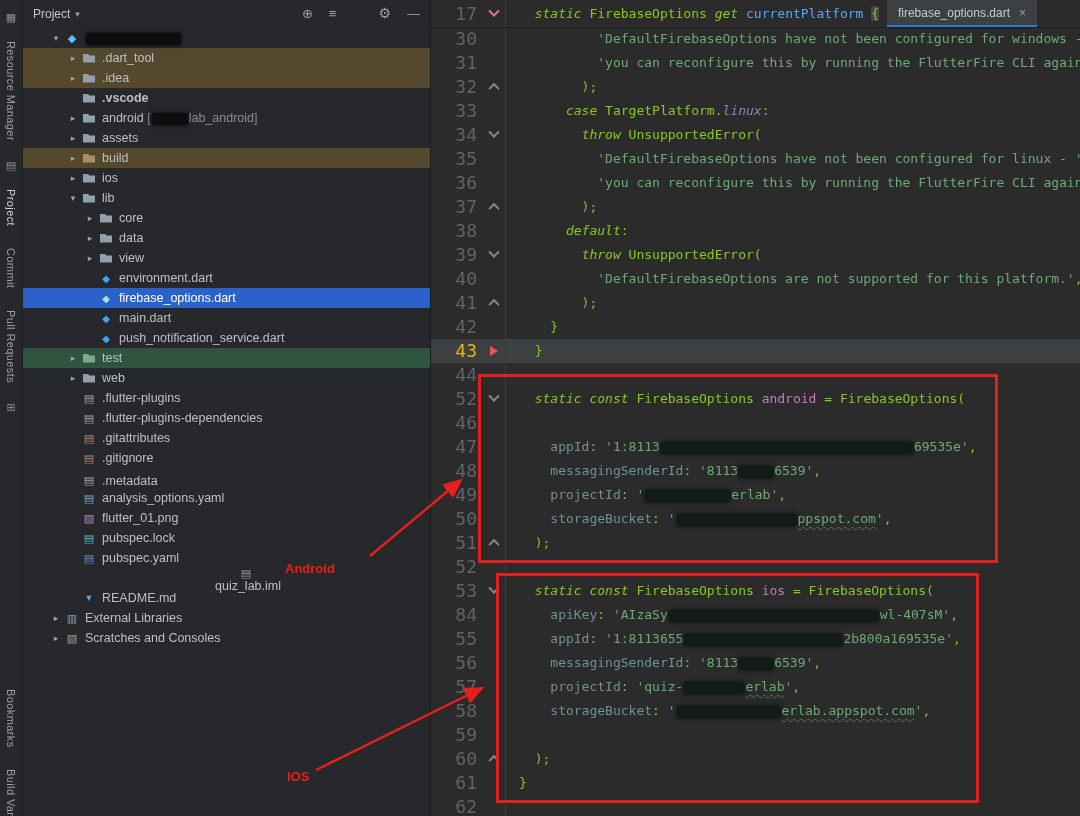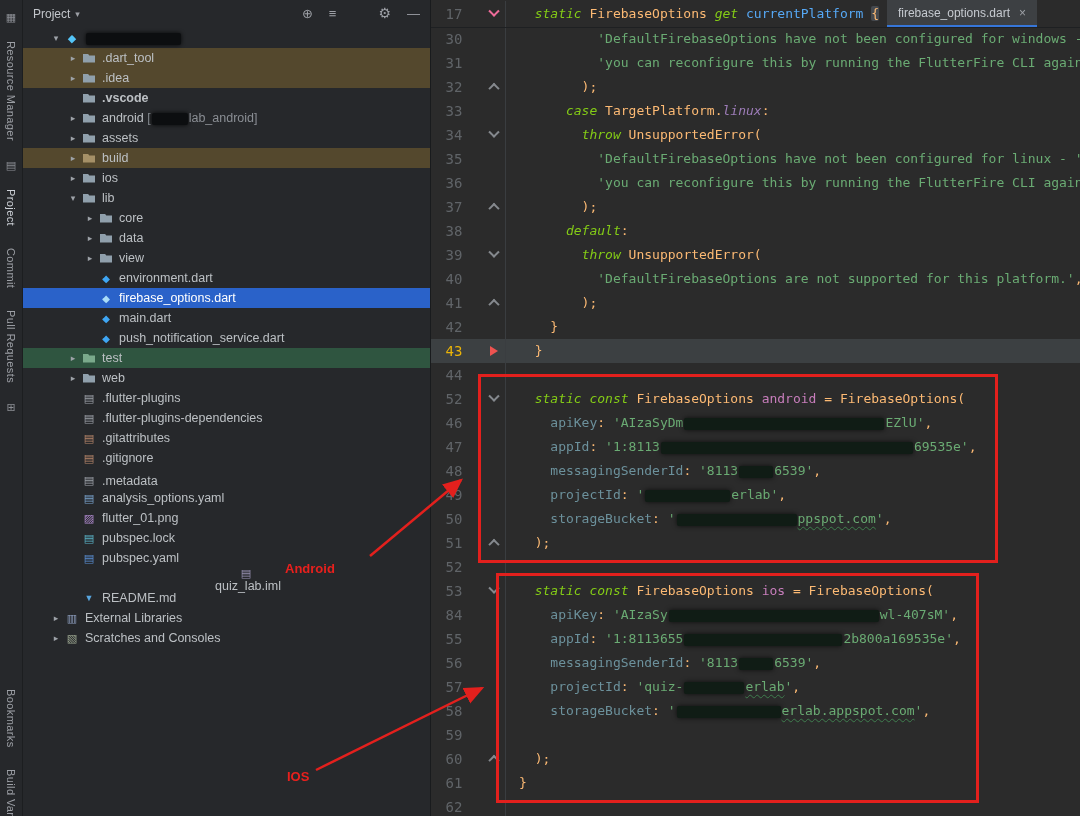--- a/index.html
+++ b/index.html
@@ -53,41 +53,41 @@
   .tlabel{white-space:pre}
   .dim{color:#8a8e94}
   .tree .redact{background:#0c0e10;box-shadow:0 0 4px rgba(0,0,0,.85)}
   .redact{display:inline-block;height:12px;border-radius:2px;background:#101c15;
           box-shadow:0 0 5px rgba(0,0,0,.7);vertical-align:middle;margin:0 1px}
 
   
   .editor{position:absolute;left:431px;top:0;right:0;height:816px;background:#2b2b2b;
           font-family:"DejaVu Sans Mono","Liberation Mono",monospace;font-size:13px;overflow:hidden}
   .cline{display:flex;height:24px;line-height:24px;white-space:pre}
-  .ln{width:46px;min-width:46px;text-align:center;padding-right:6px;color:#606468;font-size:14px;
+  .ln{width:46px;min-width:46px;text-align:right;padding-right:6px;color:#606468;font-size:18px;
       font-family:"DejaVu Sans Mono",monospace}
   .gic{width:22px;min-width:22px;display:flex;align-items:center;justify-content:center;border-right:1px solid #3a3d40}
   .ctext{padding-left:13px}
   .caret-line{background:#3c4042}
   .caret-line .ln{color:#eab308}
   .gic[data-g="up"]::before{content:"";width:6px;height:6px;border-left:2px solid #85898e;border-top:2px solid #85898e;
       transform:rotate(45deg) translate(1px,1px)}
   .gic[data-g="down"]::before{content:"";width:6px;height:6px;border-left:2px solid #85898e;border-top:2px solid #85898e;
       transform:rotate(225deg) translate(2px,2px)}
   .gic[data-g="red"]::before{content:"";width:0;height:0;border-left:8px solid #ee5350;
       border-top:5px solid transparent;border-bottom:5px solid transparent}
   .gic[data-g="pinkdown"]::before{content:"";width:6px;height:6px;border-left:2px solid #ef6c9a;border-top:2px solid #ef6c9a;
       transform:rotate(225deg) translate(2px,2px)}
   .sticky{position:absolute;top:0;left:0;right:0;height:27px;background:#2b2b2b;border-bottom:1px solid #1e2022;
           display:flex;align-items:center;z-index:3}
   .sticky .cline{height:26px;line-height:26px;width:100%}
   .code{position:absolute;top:27px;left:0;right:0;z-index:1}
 
   
-  .pl{color:#fdba74}
+  .pl{color:#84cc16}
   .kw{color:#84cc16;font-style:italic}
   .str{color:#6aab73}
   .fld{color:#c77dbb}
   .arg{color:#6c919c}
   .acc{color:#56a8f5}
   .enu{color:#9d7cb8;font-style:italic}
   .wavy{text-decoration:underline wavy #3f7d4e 1px;text-underline-offset:3px}
   .brace{background:#45494e;border-radius:2px}
 
   
@@ -186,21 +186,21 @@
         <div class="cline"><span class="ln">36</span><span class="gic"></span><span class="ctext"><span class="str">          'you can reconfigure this by running the FlutterFire CLI again.',</span></span></div>
         <div class="cline"><span class="ln">37</span><span class="gic" data-g="up"></span><span class="ctext"><span class="pl">        );</span></span></div>
         <div class="cline"><span class="ln">38</span><span class="gic"></span><span class="ctext"><span class="pl">      </span><span class="kw">default</span><span class="pl">:</span></span></div>
         <div class="cline"><span class="ln">39</span><span class="gic" data-g="down"></span><span class="ctext"><span class="pl">        </span><span class="kw">throw</span><span class="pl"> UnsupportedError(</span></span></div>
         <div class="cline"><span class="ln">40</span><span class="gic"></span><span class="ctext"><span class="str">          'DefaultFirebaseOptions are not supported for this platform.'</span><span class="pl">,</span></span></div>
         <div class="cline"><span class="ln">41</span><span class="gic" data-g="up"></span><span class="ctext"><span class="pl">        );</span></span></div>
         <div class="cline"><span class="ln">42</span><span class="gic"></span><span class="ctext"><span class="pl">    }</span></span></div>
         <div class="cline caret-line"><span class="ln">43</span><span class="gic" data-g="red"></span><span class="ctext"><span class="pl">  }</span></span></div>
         <div class="cline"><span class="ln">44</span><span class="gic"></span><span class="ctext"></span></div>
         <div class="cline"><span class="ln">52</span><span class="gic" data-g="down"></span><span class="ctext"><span class="pl">  </span><span class="kw">static const </span><span class="pl">FirebaseOptions </span><span class="fld">android</span><span class="pl"> = FirebaseOptions(</span></span></div>
-        <div class="cline"><span class="ln">46</span><span class="gic"></span><span class="ctext"><span class="pl">    </span><span class="arg">apiKey</span><span class="pl">: </span><span class="str">'AIzaSyDm</span><span class="redact" style="width: 200px;"></span><span class="str">EZlU'</span><span class="pl">,</span></span></div>
+        <div class="cline"><span class="ln">46</span><span class="gic"></span></div>
         <div class="cline"><span class="ln">47</span><span class="gic"></span><span class="ctext"><span class="pl">    </span><span class="arg">appId</span><span class="pl">: </span><span class="str">'1:8113</span><span class="redact" style="width: 252px;"></span><span class="str">69535e'</span><span class="pl">,</span></span></div>
         <div class="cline"><span class="ln">48</span><span class="gic"></span><span class="ctext"><span class="pl">    </span><span class="arg">messagingSenderId</span><span class="pl">: </span><span class="str">'8113</span><span class="redact" style="width: 34px;"></span><span class="str">6539'</span><span class="pl">,</span></span></div>
         <div class="cline"><span class="ln">49</span><span class="gic"></span><span class="ctext"><span class="pl">    </span><span class="arg">projectId</span><span class="pl">: </span><span class="str">'</span><span class="redact" style="width: 85px;"></span><span class="str">erlab'</span><span class="pl">,</span></span></div>
         <div class="cline"><span class="ln">50</span><span class="gic"></span><span class="ctext"><span class="pl">    </span><span class="arg">storageBucket</span><span class="pl">: </span><span class="str">'</span><span class="redact" style="width: 120px;"></span><span class="str wavy">ppspot.com</span><span class="str">'</span><span class="pl">,</span></span></div>
         <div class="cline"><span class="ln">51</span><span class="gic" data-g="up"></span><span class="ctext"><span class="pl">  );</span></span></div>
         <div class="cline"><span class="ln">52</span><span class="gic"></span><span class="ctext"></span></div>
         <div class="cline"><span class="ln">53</span><span class="gic" data-g="down"></span><span class="ctext"><span class="pl">  </span><span class="kw">static const </span><span class="pl">FirebaseOptions </span><span class="fld">ios</span><span class="pl"> = FirebaseOptions(</span></span></div>
         <div class="cline"><span class="ln">84</span><span class="gic"></span><span class="ctext"><span class="pl">    </span><span class="arg">apiKey</span><span class="pl">: </span><span class="str">'AIzaSy</span><span class="redact" style="width: 210px;"></span><span class="str">wl-407sM'</span><span class="pl">,</span></span></div>
         <div class="cline"><span class="ln">55</span><span class="gic"></span><span class="ctext"><span class="pl">    </span><span class="arg">appId</span><span class="pl">: </span><span class="str">'1:8113655</span><span class="redact" style="width: 158px;"></span><span class="str">2b800a169535e'</span><span class="pl">,</span></span></div>
         <div class="cline"><span class="ln">56</span><span class="gic"></span><span class="ctext"><span class="pl">    </span><span class="arg">messagingSenderId</span><span class="pl">: </span><span class="str">'8113</span><span class="redact" style="width: 34px;"></span><span class="str">6539'</span><span class="pl">,</span></span></div>

